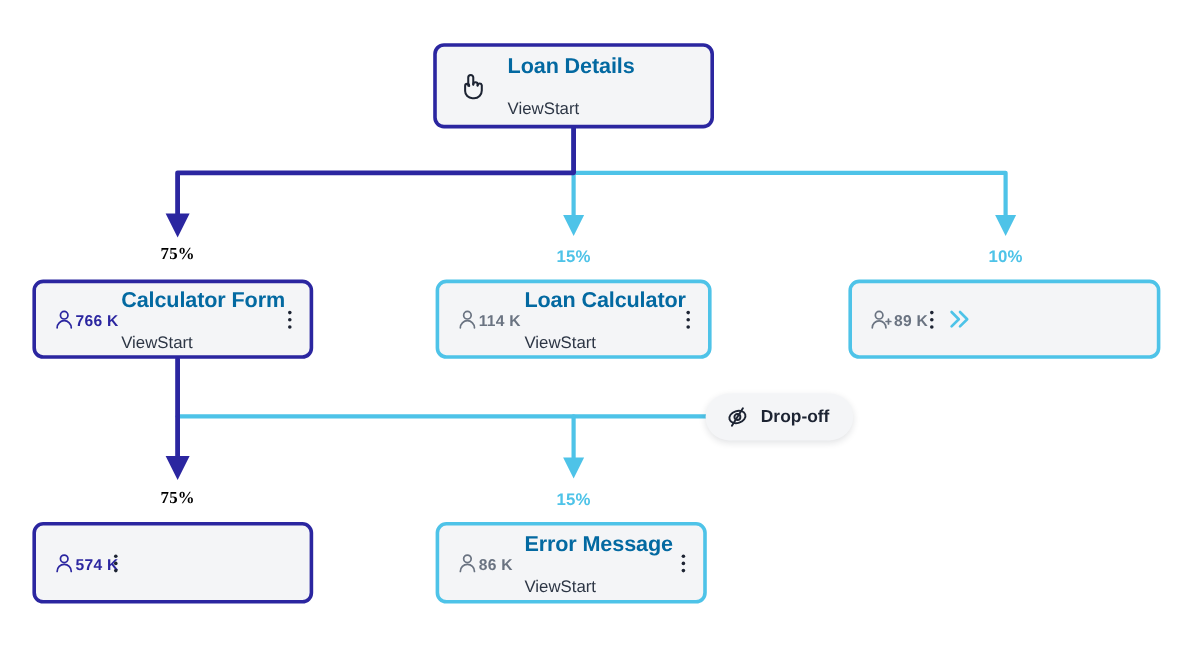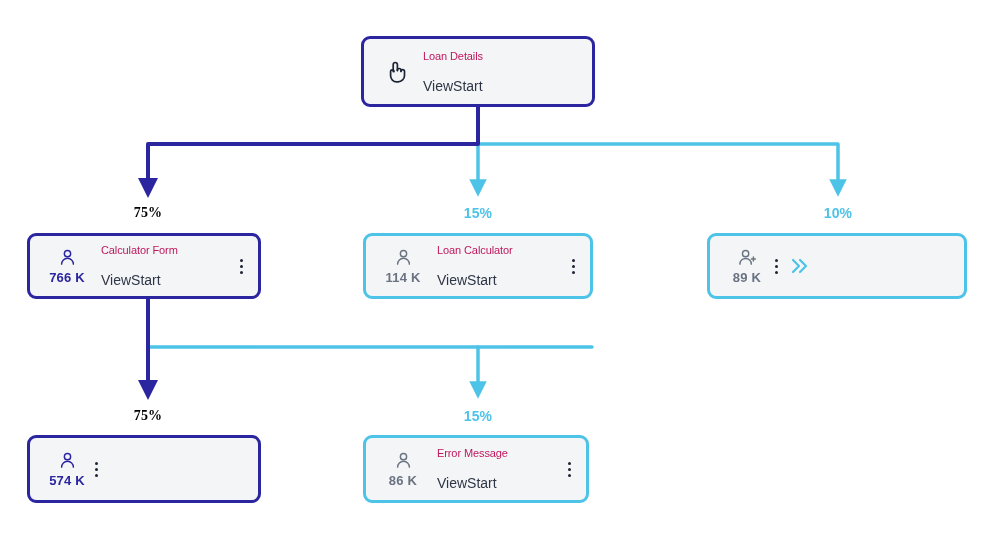--- a/index.html
+++ b/index.html
@@ -31,46 +31,46 @@
     border-radius: 9px;
     display: flex;
     align-items: center;
     padding: 0 10px 0 14px;
   }
   .node.navy   { border: 3px solid #2b26a0; }
   .node.cyan   { border: 3px solid #4ec3e8; }
 
   .node-metric {
     display: flex;
-    flex-direction: column;
+    flex-direction: row;
     align-items: center;
-    justify-content: flex-end;
+    justify-content: flex-start;
     width: 46px;
     flex: 0 0 46px;
   }
   .metric-icon { line-height: 0; }
   .metric-value {
     font-size: 13px;
     font-weight: bold;
     margin-top: 3px;
     letter-spacing: 0.2px;
     white-space: nowrap;
   }
   .metric-value.navy { color: #2b26a0; }
   .metric-value.gray { color: #6a7381; }
 
   .node-text {
     flex: 1 1 auto;
     margin-left: 11px;
     min-width: 0;
   }
   .node-title {
-    font-size: 11px;
-    font-weight: normal;
-    color: #be185d;
+    font-size: 18px;
+    font-weight: bold;
+    color: #0369a1;
     white-space: nowrap;
     letter-spacing: -0.1px;
   }
   .node-sub {
     font-size: 14px;
     color: #2d3645;
     margin-top: 16px;
     white-space: nowrap;
   }
   .node-sub.link { color: #4ec3e8; }
@@ -245,20 +245,30 @@
       </span>
       <span class="expand-chevrons">
         <svg width="22" height="22" viewBox="0 0 22 22" fill="none" stroke="#4ec3e8" stroke-width="2.2" stroke-linecap="round" stroke-linejoin="round">
           <path d="M6 5 L12 11 L6 17"></path>
           <path d="M13 5 L19 11 L13 17"></path>
         </svg>
       </span>
     </div>
   </div>
 
+  <div class="dropoff" style="left:588px; top:328px;">
+    <span class="metric-icon">
+      <svg width="21" height="21" viewBox="0 0 22 22" fill="none" stroke="#1d2433" stroke-width="1.7" stroke-linecap="round" stroke-linejoin="round">
+        <ellipse cx="11" cy="11" rx="7.2" ry="5.2" transform="rotate(-18 11 11)"></ellipse>
+        <circle cx="11" cy="11" r="2.6"></circle>
+        <path d="M15.8 3.4 L6.2 18.6"></path>
+      </svg>
+    </span>
+    <span class="dropoff-label">Drop-off</span>
+  </div>
 
   <div class="node navy" style="left:27px; top:435px; width:234px; height:68px;">
     <div class="node-metric">
       <span class="metric-icon">
         <svg width="19" height="19" viewBox="0 0 20 20" fill="none" stroke="#2b26a0" stroke-width="1.5" stroke-linecap="round" stroke-linejoin="round">
           <circle cx="10" cy="6" r="3.3"></circle>
           <path d="M3.8 17 a6.2 6.2 0 0 1 12.4 0"></path>
         </svg>
       </span>
       <span class="metric-value navy">574 K</span>

